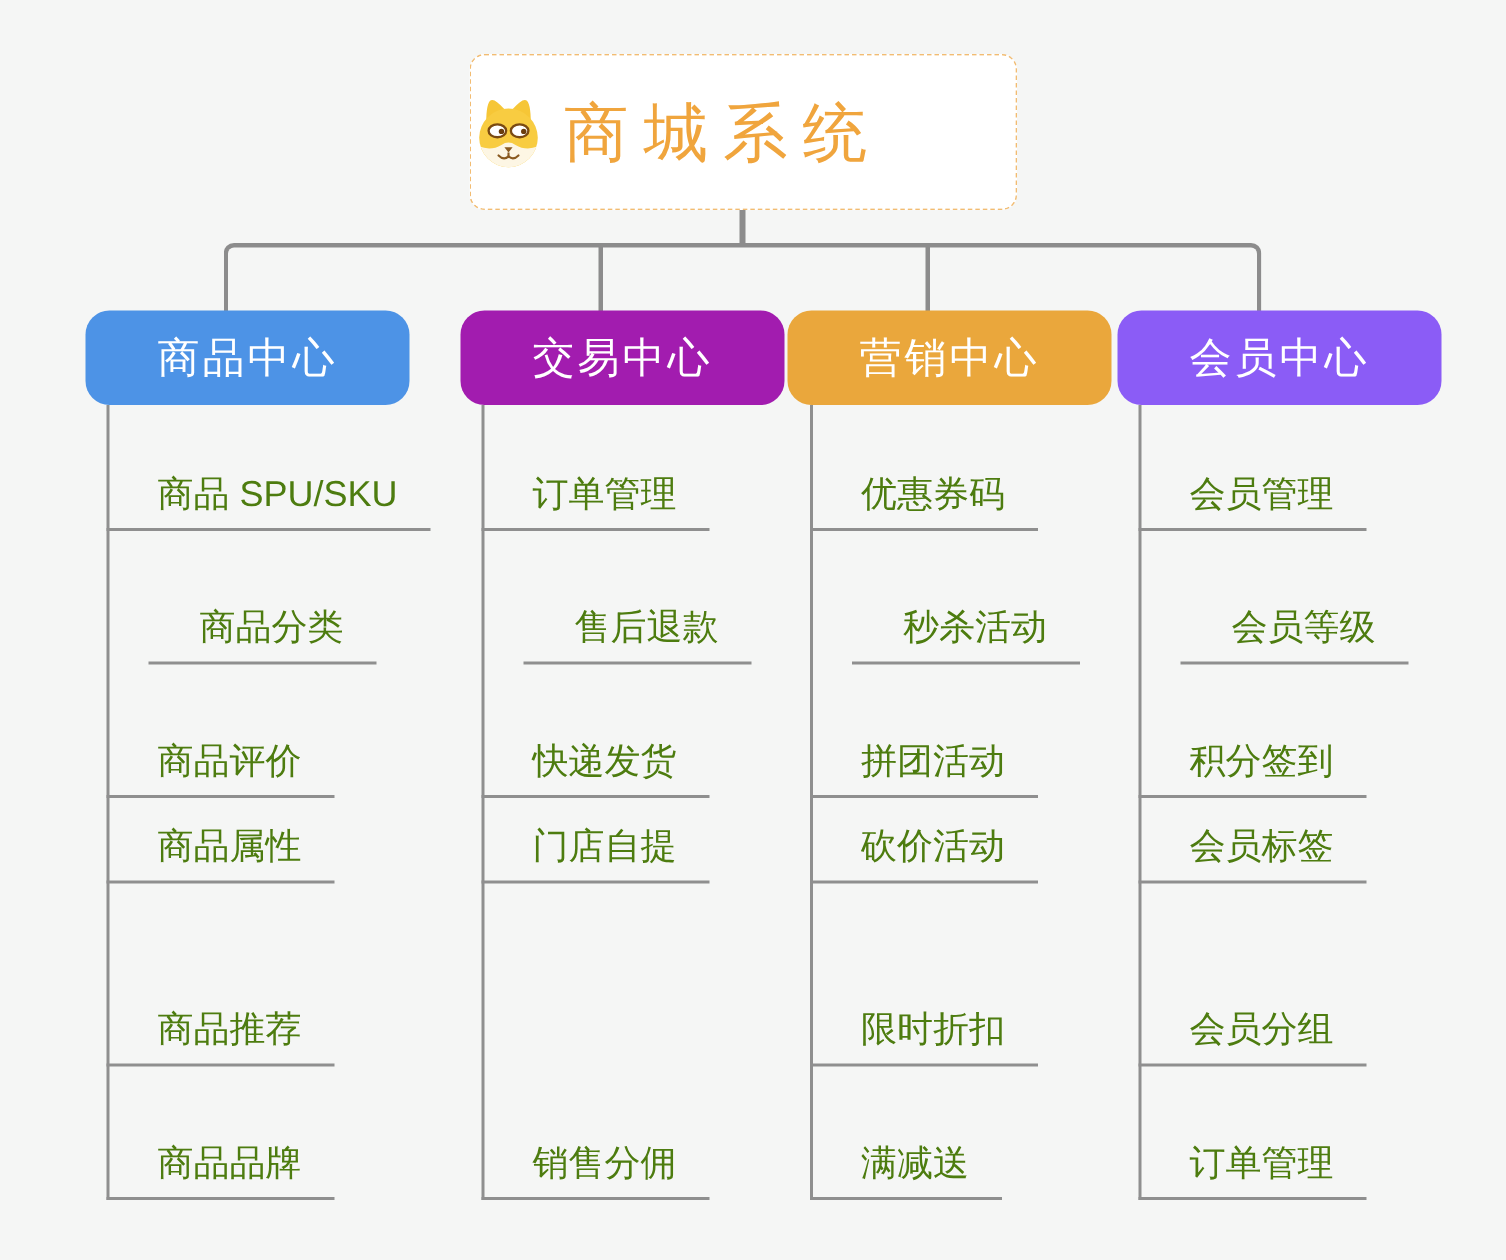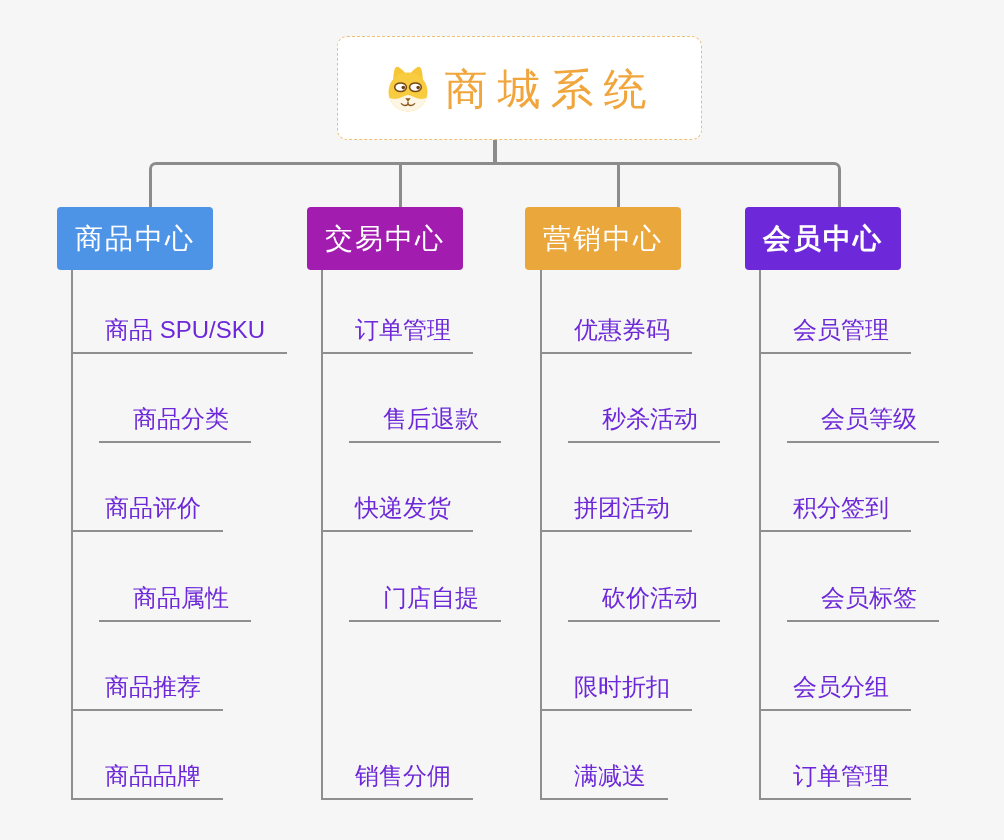--- a/index.html
+++ b/index.html
@@ -10,21 +10,21 @@
     background: #F5F6F5;
     font-family: "Liberation Sans", sans-serif;
     position: relative; overflow: hidden;
   }
   .stage { position: absolute; inset: 0; }
 
   
   .root-node {
     position: absolute; left: 313px; top: 36px; width: 365px; height: 104px;
     background: #ffffff; border: 1px dashed #F2BC72; border-radius: 10px;
-    display: flex; align-items: center; justify-content: center; gap: 12px; margin-left: 24px;
+    display: flex; align-items: center; gap: 12px;
   }
   .root-title {
     font-size: 43px; letter-spacing: 10px; font-weight: 500; line-height: 1;
     padding-top: 2px; white-space: nowrap;
   }
   .root-icon { width: 50px; height: 50px; flex: 0 0 auto; }
 
   
   .stub {
     position: absolute; left: 493px; top: 140px; width: 4px; height: 24px;
@@ -36,39 +36,39 @@
     border-left: 3px solid var(--connector);
     border-right: 3px solid var(--connector);
     border-radius: 7px 7px 0 0;
   }
   .drop { position: absolute; top: 162px; width: 3px; height: 46px; background: var(--connector); }
   .drop.d1 { left: 399px; }
   .drop.d2 { left: 617px; }
 
   
   .branch-box {
-    position: absolute; top: 207px; width: 156px; height: 63px;
-    border-radius: 4px; color: #ffffff; font-size: 28px; letter-spacing: 2px;
+    position: absolute; top: 207px; width: 216px; height: 63px;
+    border-radius: 16px; color: #ffffff; font-size: 28px; letter-spacing: 2px;
     display: flex; align-items: center; justify-content: center; white-space: nowrap;
   }
   .b0 { left: 57px; } .b1 { left: 307px; } .b2 { left: 525px; } .b3 { left: 745px; }
 
   
   .trunk { position: absolute; top: 270px; width: 2px; height: 530px; background: var(--leafline); }
   .t0 { left: 71px; } .t1 { left: 321px; } .t2 { left: 540px; } .t3 { left: 759px; }
 
   
   .leaf {
-    position: absolute; font-size: 24px; color: #6d28d9; line-height: 30px;
+    position: absolute; font-size: 24px; color: #4d7c0f; line-height: 30px;
     white-space: nowrap; padding: 0 22px 7px 34px;
     border-bottom: 2px solid var(--leafline);
   }
   .l0 { left: 71px; } .l1 { left: 321px; } .l2 { left: 540px; } .l3 { left: 759px; }
   .r0 { top: 315px; } .r1 { top: 404px; margin-left: 28px; } .r2 { top: 493px; }
-  .r3 { top: 583px; margin-left: 28px; } .r4 { top: 672px; } .r5 { top: 761px; }
+  .r3 { top: 550px; } .r4 { top: 672px; } .r5 { top: 761px; }
 </style>
 </head>
 <body style="background: rgb(245, 246, 245);">
 
 <div class="stage">
 
   <div class="root-node">
     <svg class="root-icon" viewBox="0 0 64 64" aria-hidden="true">
       <defs>
           <clipPath id="hc">
@@ -93,21 +93,21 @@
   </div>
 
   <div class="stub"></div>
   <div class="bus"></div>
   <div class="drop d1"></div>
   <div class="drop d2"></div>
 
   <div class="branch-box b0" style="background-color: rgb(77, 147, 230);">商品中心</div>
   <div class="branch-box b1" style="background-color: #a21caf;">交易中心</div>
   <div class="branch-box b2" style="background-color: rgb(234, 167, 60);">营销中心</div>
-  <div class="branch-box b3" style="background-color: #6d28d9; font-weight: bold;">会员中心</div>
+  <div class="branch-box b3" style="background-color: #8b5cf6;">会员中心</div>
 
   <div class="trunk t0"></div>
   <div class="trunk t1"></div>
   <div class="trunk t2"></div>
   <div class="trunk t3"></div>
 
   <div class="leaf l0 r0">商品 SPU/SKU</div>
   <div class="leaf l0 r1">商品分类</div>
   <div class="leaf l0 r2">商品评价</div>
   <div class="leaf l0 r3">商品属性</div>

